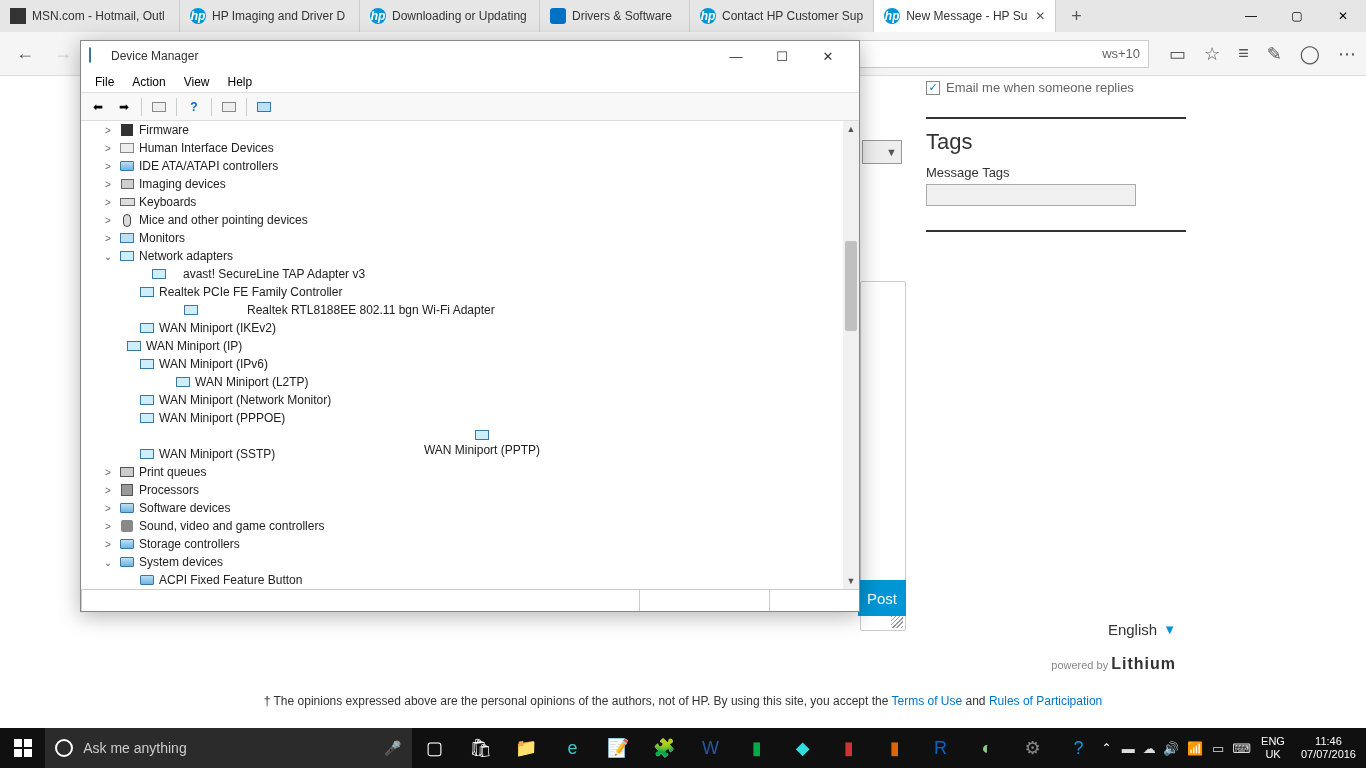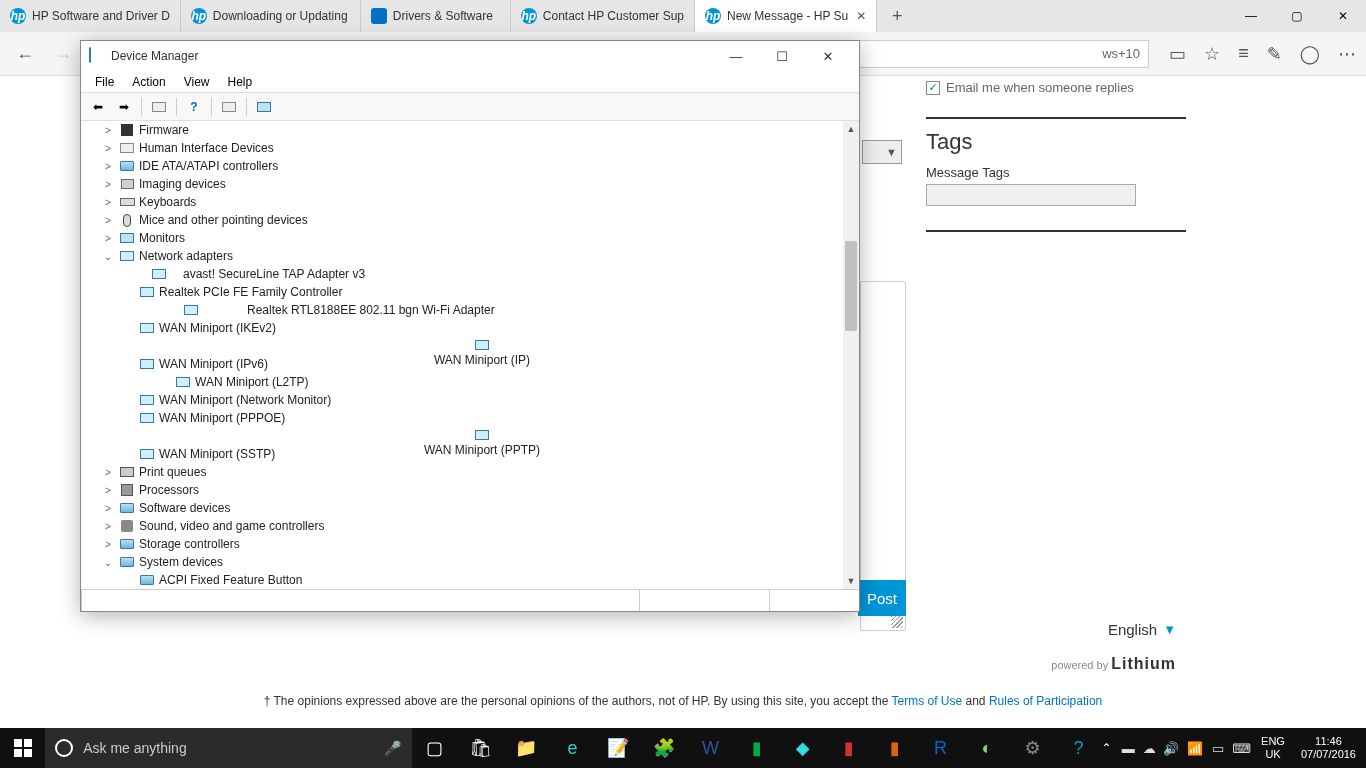--- a/index.html
+++ b/index.html
@@ -88,22 +88,26 @@
 
 .hp-circle { width:16px; height:16px; border-radius:50%; background:#0096d6; color:#fff; font-size:12px; font-style:italic; font-weight:bold; display:flex; align-items:center; justify-content:center; }
 .intel-sq { width:14px; height:14px; background:#0071c5; border-radius:3px; }
 .msn-sq { width:14px; height:14px; background:#333; }
 </style>
 </head>
 <body>
 
 <div class="browser-tabs">
   <div class="tab">
+      <span class="favicon msn-sq"></span>
+      <span>MSN.com - Hotmail, Outl</span>
+    </div>
+  <div class="tab">
       <span class="favicon hp-circle">hp</span>
-      <span>HP Software and Driver D</span>
+      <span>HP Imaging and Driver D</span>
     </div>
   <div class="tab">
       <span class="favicon hp-circle">hp</span>
       <span>Downloading or Updating</span>
     </div>
   <div class="tab" style="min-width:150px">
       <span class="favicon intel-sq"></span>
       <span>Drivers &amp; Software</span>
     </div>
   <div class="tab">
@@ -285,21 +289,21 @@
           </span>
           <span>Realtek RTL8188EE 802.11 bgn Wi-Fi Adapter</span>
         </div>
         <div class="tree-row" style="padding-left: 40px;">
           <span class="exp"></span>
           <span class="t-icon">
             <span class="ico-net"></span>
           </span>
           <span>WAN Miniport (IKEv2)</span>
         </div>
-        <div class="tree-row" style="padding-left: 40px; flex-direction: column;">
+        <div class="tree-row" style="padding-left: 27px;">
           <span class="exp"></span>
           <span class="t-icon">
             <span class="ico-net"></span>
           </span>
           <span>WAN Miniport (IP)</span>
         </div>
         <div class="tree-row" style="padding-left: 40px;">
           <span class="exp"></span>
           <span class="t-icon">
             <span class="ico-net"></span>

